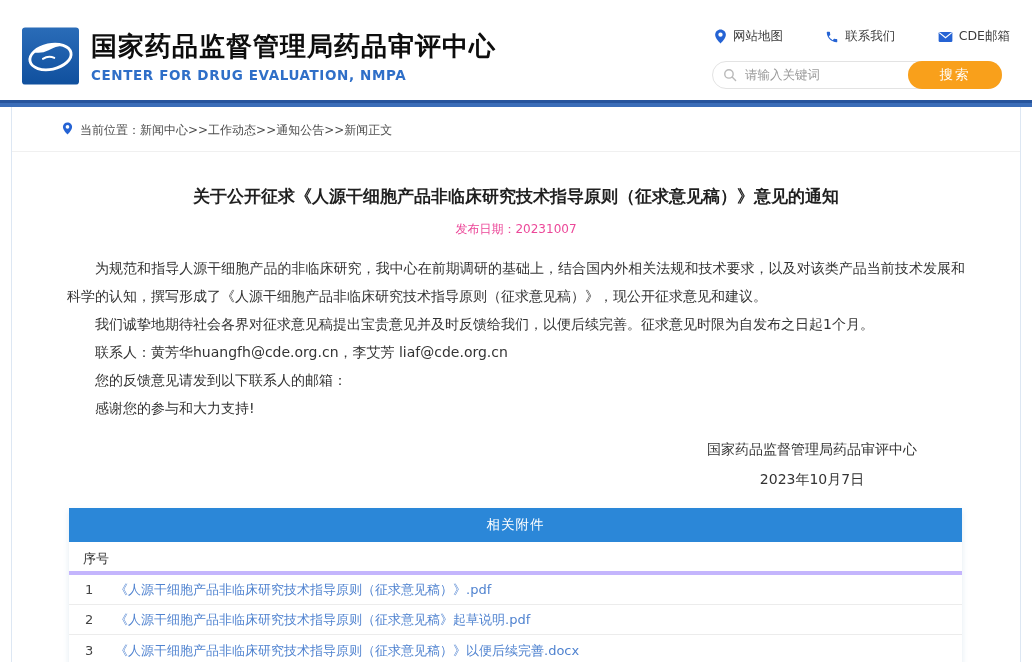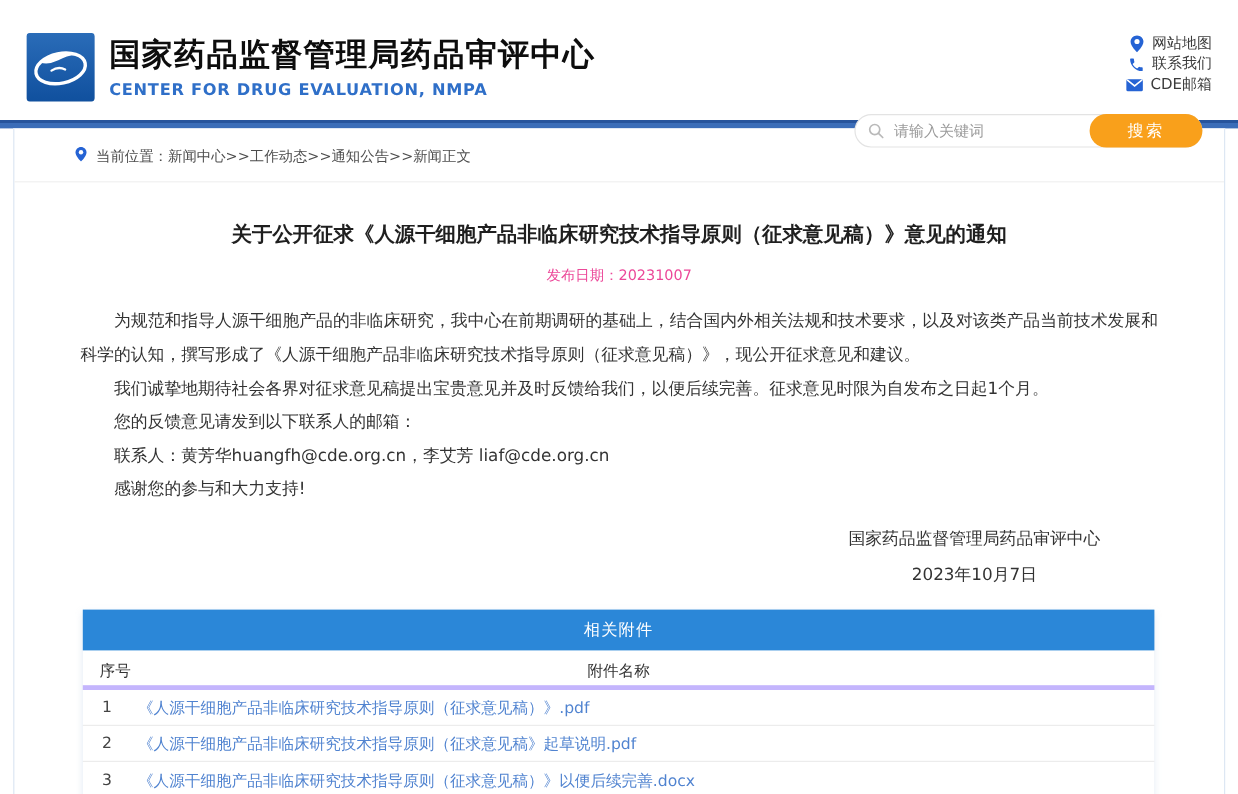--- a/index.html
+++ b/index.html
@@ -8,21 +8,21 @@
 
   
   .header { height:100px; background:#fff; position:relative; }
   .brand { position:absolute; left:22px; top:27px; display:flex; align-items:flex-start; }
   .logo { width:57px; height:58px; border-radius:3px; display:block; }
   .brand-text { margin-left:12px; padding-top:2px; }
   .brand-title { font-size:26px; font-weight:bold; color:#0d0d0d; letter-spacing:1px; line-height:34px; }
   .brand-sub { font-size:13.5px; font-weight:bold; color:#2f6fc8; letter-spacing:.6px; margin-top:4px; }
 
   .header-right { position:absolute; right:20px; top:28px; width:300px; }
-  .top-links { display:flex; justify-content:space-between; align-items:flex-end; padding:0 2px;flex-direction:column; }
+  .top-links { display:flex; justify-content:space-between; align-items:flex-start; padding:0 2px; }
   .top-link { display:flex; align-items:center; gap:6px; font-size:12.5px; color:#3c3c3c; cursor:pointer; }
   .top-link svg { display:block; }
 
   .search-row { margin-top:16px; position:relative; width:290px; height:28px; }
   .search-input { width:100%; height:28px; border:1px solid #e3e3e3; border-radius:14px;
     padding:0 100px 0 32px; font-size:12.5px; color:#333; outline:none; background:#fff; }
   .search-input::placeholder { color:#9a9a9a; }
   .search-mag { position:absolute; left:11px; top:7px; }
   .search-btn { position:absolute; right:0; top:0; width:94px; height:28px; border:none;
     border-radius:14px; background:#f9a01b; color:#fff; font-size:13.5px; cursor:pointer;
@@ -132,39 +132,38 @@
     <span>当前位置：新闻中心&gt;&gt;工作动态&gt;&gt;通知公告&gt;&gt;新闻正文</span>
   </div>
 
   <div class="article">
     <div class="article-title">关于公开征求《人源干细胞产品非临床研究技术指导原则（征求意见稿）》意见的通知</div>
     <div class="pub-date">发布日期：20231007</div>
 
     <div class="body-text">
       <p>为规范和指导人源干细胞产品的非临床研究，我中心在前期调研的基础上，结合国内外相关法规和技术要求，以及对该类产品当前技术发展和科学的认知，撰写形成了《人源干细胞产品非临床研究技术指导原则（征求意见稿）》，现公开征求意见和建议。</p>
       <p>我们诚挚地期待社会各界对征求意见稿提出宝贵意见并及时反馈给我们，以便后续完善。征求意见时限为自发布之日起1个月。</p>
+      <p>联系人：黄芳华huangfh@cde.org.cn，李艾芳 liaf@cde.org.cn</p>
       <p>您的反馈意见请发到以下联系人的邮箱：</p>
-      <p>联系人：黄芳华huangfh@cde.org.cn，李艾芳 liaf@cde.org.cn</p>
       <p>感谢您的参与和大力支持!</p>
     </div>
 
     <div class="sign-wrap">
       <div class="sign-block">
         <div>国家药品监督管理局药品审评中心</div>
         <div>2023年10月7日</div>
       </div>
     </div>
   </div>
 
   <div class="attach">
     <div class="attach-head">相关附件</div>
 
     <div class="attach-cols">
       <span class="col-no">序号</span>
-      <span class="col-name">附件名称</span>
     </div>
 
     <div class="attach-row">
       <span class="row-no">1</span>
       <a class="row-link">《人源干细胞产品非临床研究技术指导原则（征求意见稿）》.pdf</a>
     </div>
     <div class="attach-row">
       <span class="row-no">2</span>
       <a class="row-link">《人源干细胞产品非临床研究技术指导原则（征求意见稿》起草说明.pdf</a>
     </div>

